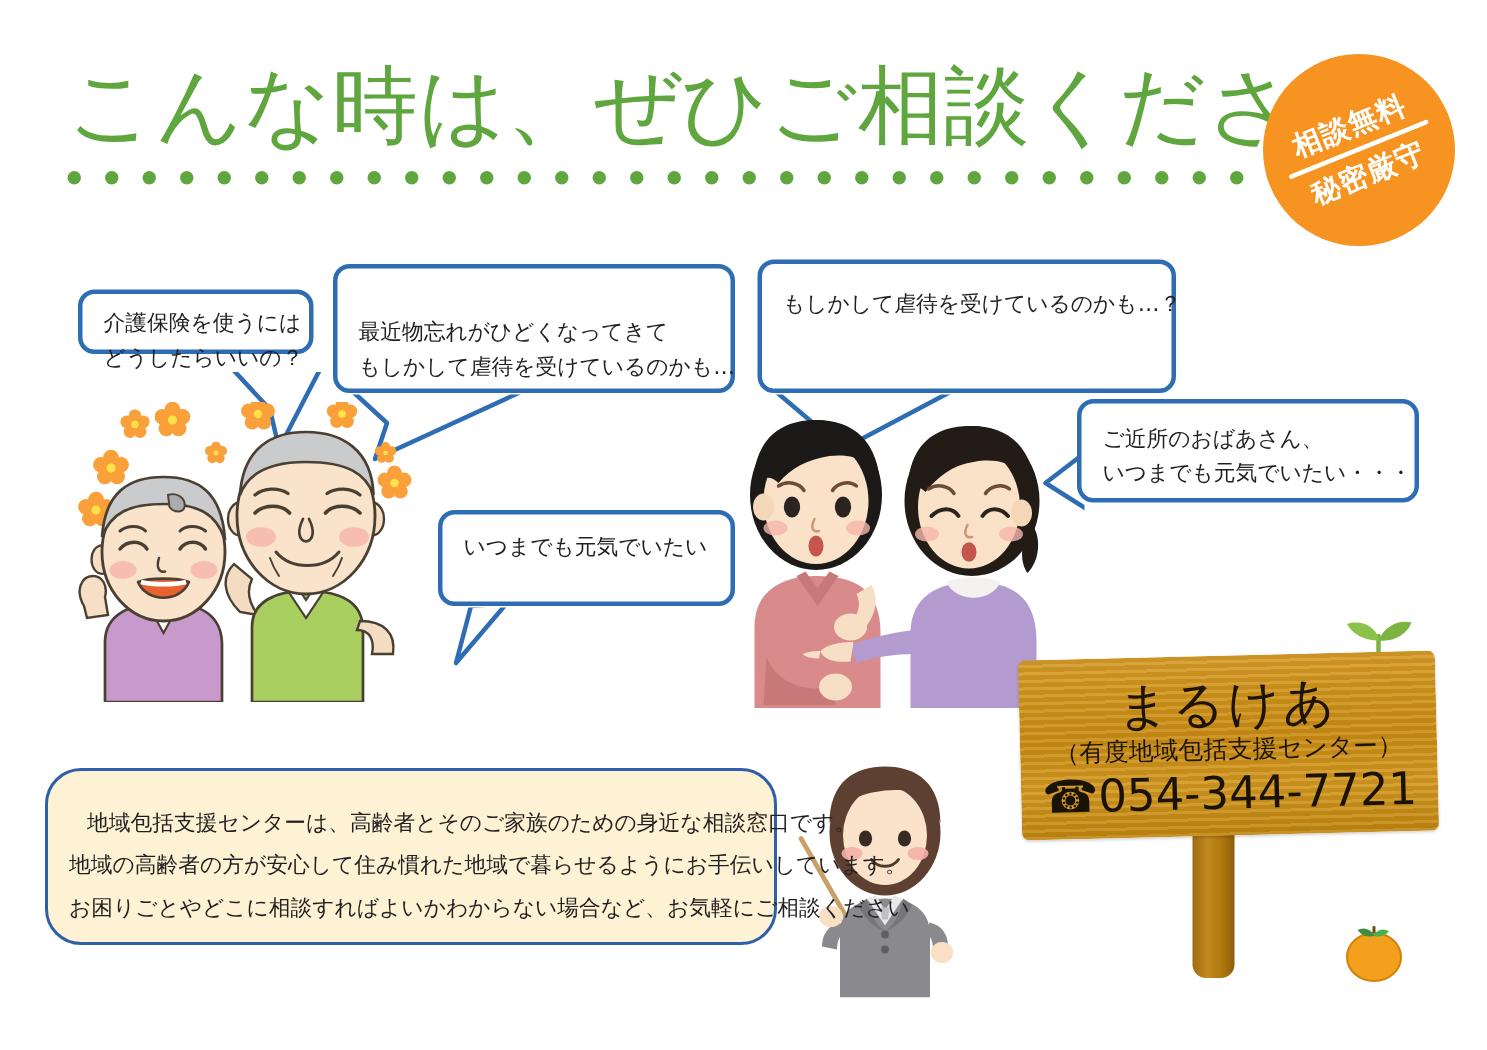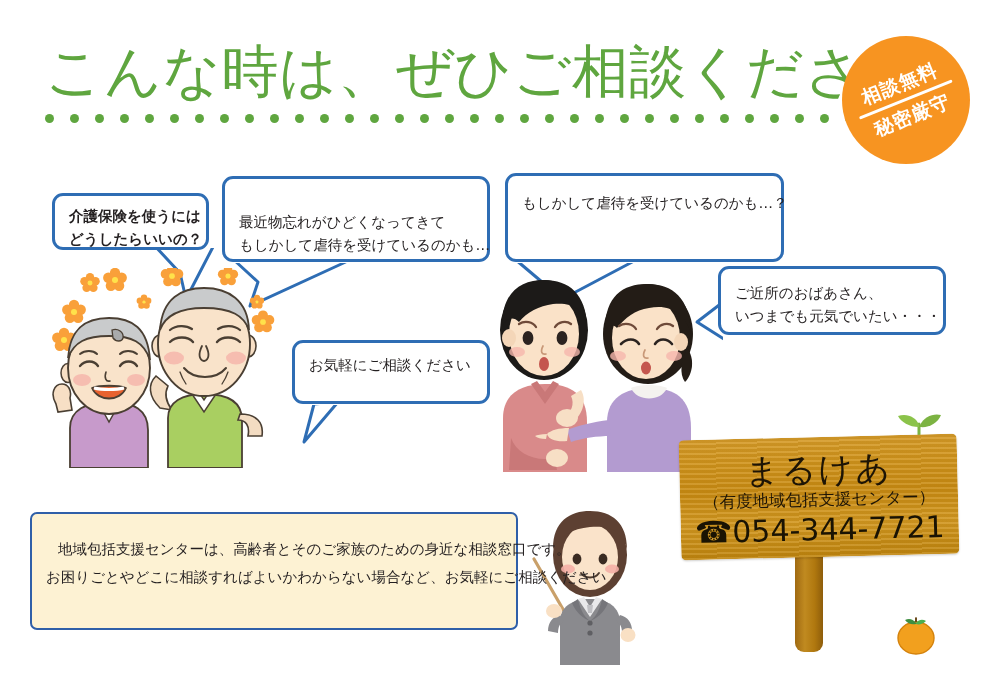--- a/index.html
+++ b/index.html
@@ -60,21 +60,21 @@
     font-family:"DejaVu Sans","Liberation Sans",sans-serif;
     white-space:nowrap;
   }
   .bub .ln{display:block;}
   .tail{position:absolute;}
   .tail svg{display:block;overflow:visible;}
 
   
   .infobox{
     position:absolute;left:30px;top:512px;width:488px;height:118px;
-    background:#FDF2D3;border:2.5px solid #2F5FA8;border-radius:7px;
+    background:#FDF2D3;border:2.5px solid #2F5FA8;border-radius:24px;
     box-sizing:border-box;
     color:#231f20;font-size:14.5px;line-height:1.95;
     padding:21px 28px 0 14px;
     font-family:"DejaVu Sans","Liberation Sans",sans-serif;
     white-space:nowrap;
   }
   .infobox .ln{display:block;}
   .infobox .ln.indent{padding-left:12px;}
 
   
@@ -172,21 +172,21 @@
       <div class="b2">秘密厳守</div>
     </div>
   </div>
 
   <div class="tail" style="left:152px;top:243px;">
     <svg width="110" height="70" viewBox="0 0 110 70">
       <path d="M2,2 L62,2 L34,56 L28,30 Z" fill="#ffffff" stroke="#2E6DB4" stroke-width="3" stroke-linejoin="round"></path>
       <rect x="0" y="0" width="66" height="5" fill="#ffffff"></rect>
     </svg>
   </div>
-  <div class="bub" style="left:52px;top:193px;width:157px;height:57px;font-weight:bold;">
+  <div class="bub" style="left:52px;top:193px;width:157px;height:43px;">
     <span class="ln">介護保険を使うには</span>
     <span class="ln">どうしたらいいの？</span>
   </div>
 
   <div class="tail" style="left:232px;top:258px;">
     <svg width="160" height="70" viewBox="0 0 160 70">
       <path d="M2,2 L118,2 L18,48 L26,24 Z" fill="#ffffff" stroke="#2E6DB4" stroke-width="3" stroke-linejoin="round"></path>
       <rect x="0" y="0" width="122" height="5" fill="#ffffff"></rect>
     </svg>
   </div>
@@ -216,21 +216,21 @@
     <span class="ln">いつまでも元気でいたい・・・</span>
   </div>
 
   <div class="tail" style="left:300px;top:400px;">
     <svg width="80" height="50" viewBox="0 0 80 50">
       <path d="M38,2 L38,2 L4,42 L14,4 Z" fill="#ffffff" stroke="#2E6DB4" stroke-width="3" stroke-linejoin="round"></path>
       <rect x="10" y="0" width="32" height="5" fill="#ffffff"></rect>
     </svg>
   </div>
   <div class="bub" style="left:292px;top:340px;width:198px;height:64px;padding-top:11px;">
-    <span class="ln">お気軽にご相談ください</span>
+    <span class="ln">いつまでも元気でいたい</span>
   </div>
 
   <svg class="illu" id="couple" viewBox="0 0 240 200">
 
     <g>
       <g transform="translate(22,44) scale(1.0)">
         <g fill="#F9A03A">
             <circle cx="0" cy="-7" r="5.2"></circle>
             <circle cx="6.7" cy="-2.2" r="5.2"></circle>
             <circle cx="4.1" cy="5.7" r="5.2"></circle>
@@ -504,16 +504,17 @@
 
   <svg class="mikan" viewBox="0 0 46 44">
     <ellipse cx="23" cy="26" rx="18" ry="16" fill="#F2A01E" stroke="#D4820C" stroke-width="1.4"></ellipse>
     <path d="M23,11 C20,7 16,6 12,8 C15,12 19,13 23,12 Z" fill="#3E8E41"></path>
     <path d="M23,11 C26,7 30,7 33,9 C30,12 26,13 23,12 Z" fill="#4CAF50"></path>
     <path d="M22,10 L22,6 C22,5 24,5 24,6 L24,10 Z" fill="#6D4C1E"></path>
   </svg>
 
   <div class="infobox">
     <span class="ln indent">地域包括支援センターは、高齢者とそのご家族のための身近な相談窓口です。</span>
+    <span class="ln">地域の高齢者の方が安心して住み慣れた地域で暮らせるようにお手伝いしています。</span>
     <span class="ln">お困りごとやどこに相談すればよいかわからない場合など、お気軽にご相談ください</span>
   </div>
 
 </div>
 
 </body></html>

